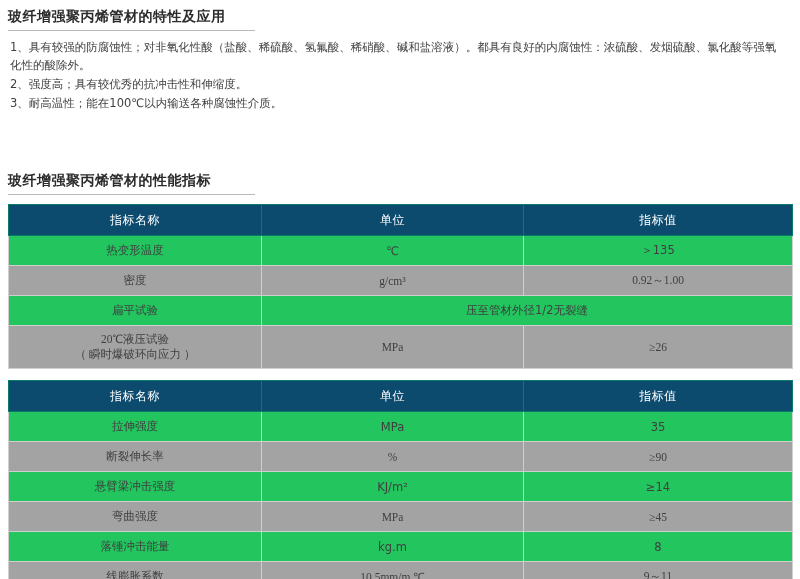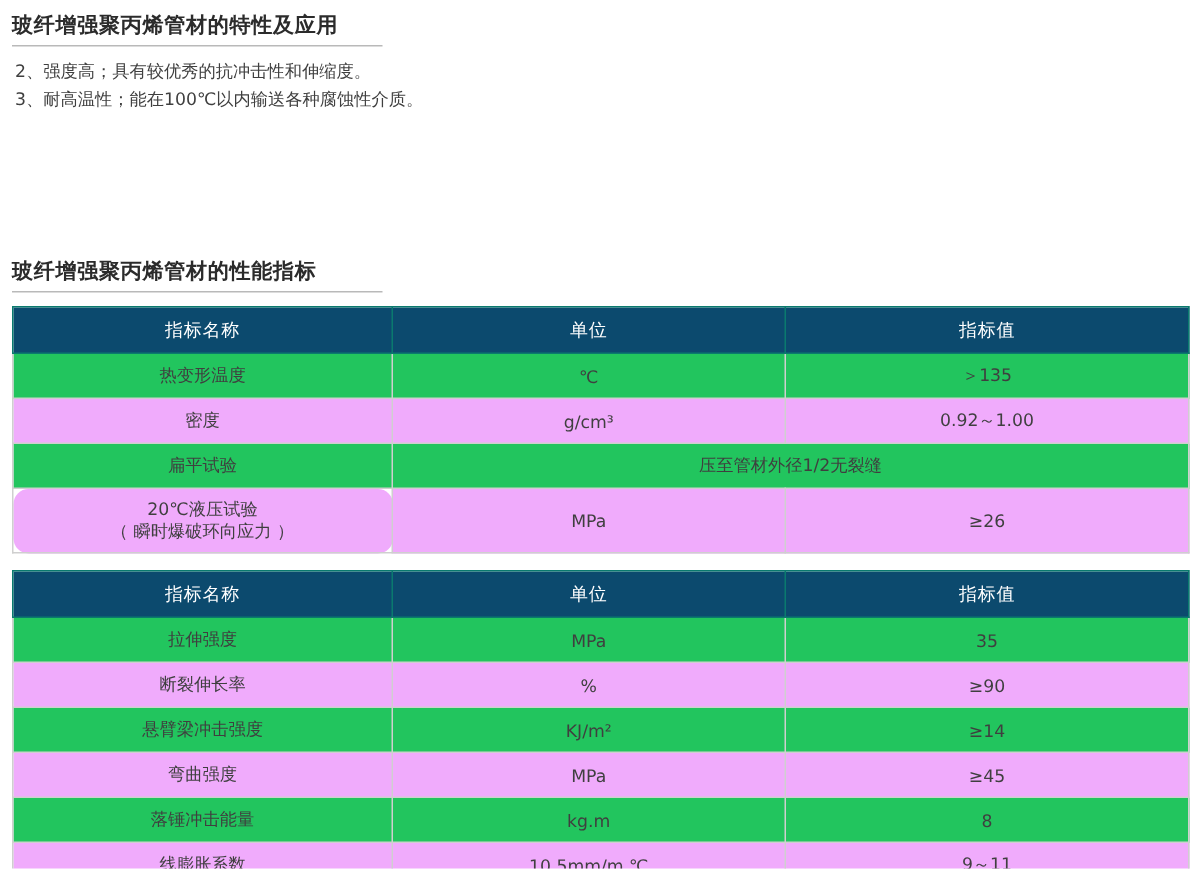--- a/index.html
+++ b/index.html
@@ -91,39 +91,41 @@
     height: 27px;
     text-align: center;
     border: 1px solid #cfcfcf;
     color: #3f3f3f;
     vertical-align: middle;
   }
   table.spec tr.odd td {
     background: #22c55e;
   }
   table.spec tr.even td {
-    background: #f0abfc;
+    background: #a3a3a3;
+    font-family: Liberation Serif, serif;
   }
   table.spec td.tall {
     height: 40px;
     line-height: 15px;
   }
   .col-a { width: 253px; }
   .col-b { width: 262px; }
   .col-c { width: 269px; }
 </style>
 </head>
 <body>
 
 <div class="page">
 
   <h2 class="section-title" id="title-1">玻纤增强聚丙烯管材的特性及应用</h2>
   <div class="title-rule" id="rule-1"></div>
 
   <ul class="feature-list">
+    <li>1、具有较强的防腐蚀性；对非氧化性酸（盐酸、稀硫酸、氢氟酸、稀硝酸、碱和盐溶液）。都具有良好的内腐蚀性：浓硫酸、发烟硫酸、氯化酸等强氧化性的酸除外。</li>
     <li>2、强度高；具有较优秀的抗冲击性和伸缩度。</li>
     <li>3、耐高温性；能在100℃以内输送各种腐蚀性介质。</li>
   </ul>
 
   <h2 class="section-title" id="title-2">玻纤增强聚丙烯管材的性能指标</h2>
   <div class="title-rule" id="rule-2"></div>
 
   <table class="spec" id="table-1">
     <colgroup>
       <col class="col-a">
@@ -146,21 +148,21 @@
       <tr class="even">
         <td>密度</td>
         <td>g/cm³</td>
         <td>0.92～1.00</td>
       </tr>
       <tr class="odd">
         <td>扁平试验</td>
         <td colspan="2">压至管材外径1/2无裂缝</td>
       </tr>
       <tr class="even">
-        <td class="tall" style="white-space: pre-line; border-radius: 10px;">20℃液压试验
+        <td class="tall" style="white-space: pre-line;">20℃液压试验
 （ 瞬时爆破环向应力 ）</td>
         <td class="tall">MPa</td>
         <td class="tall">≥26</td>
       </tr>
     </tbody>
   </table>
 
   <table class="spec" id="table-2">
     <colgroup>
       <col class="col-a">

